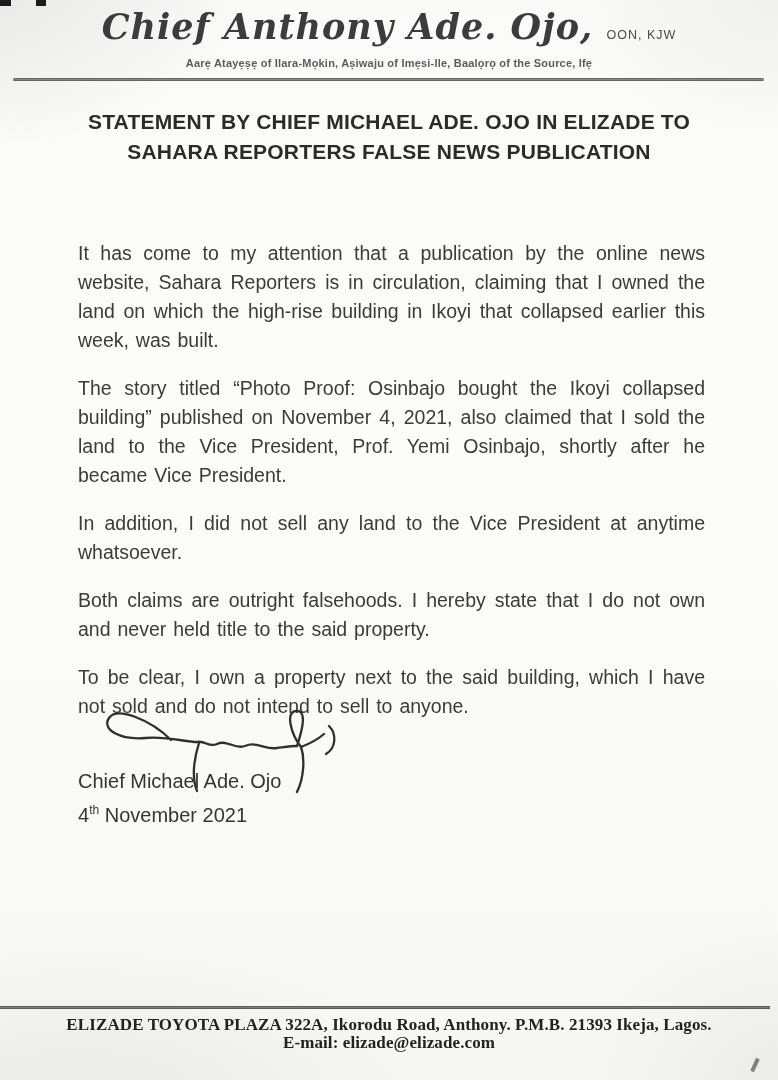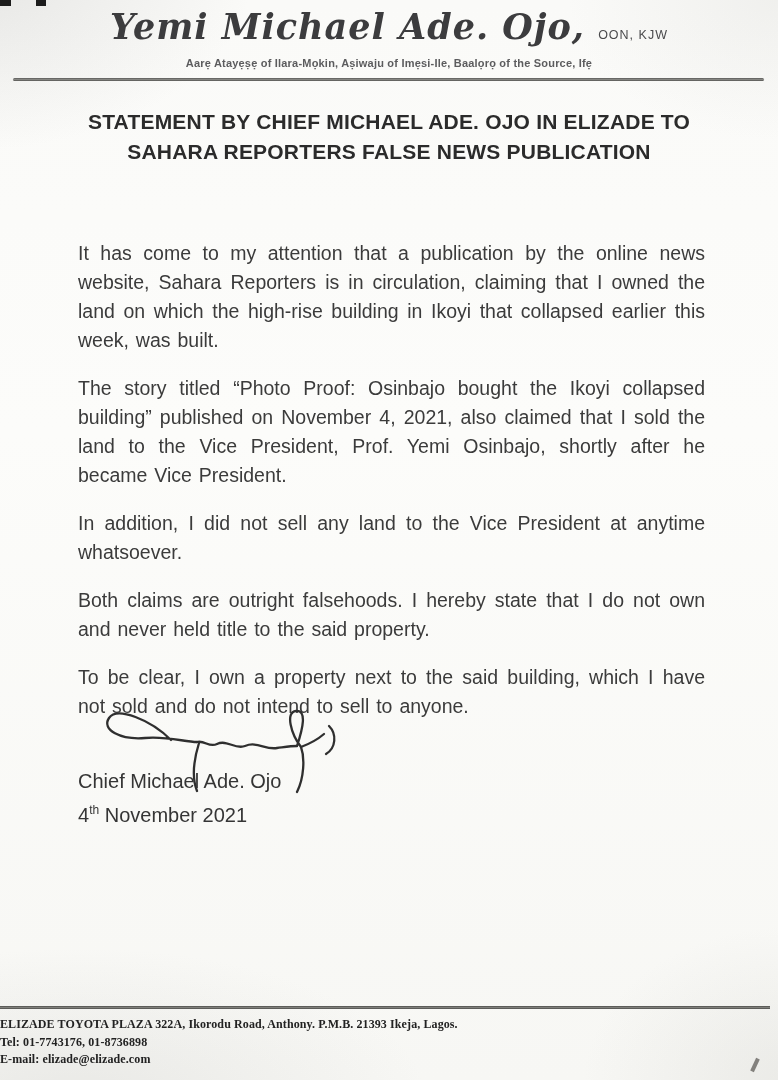--- a/index.html
+++ b/index.html
@@ -78,38 +78,38 @@
   }
   .sig-date sup { font-size:12px; vertical-align:super; line-height:0;margin-top:8px; }
 
   
   .footer { position:absolute; left:0; right:0; top:1006px; }
   .footer-rule {
     height:3px; margin-right:8px;
     background:linear-gradient(180deg,#4b4b49 0%, #84847f 55%, #454543 100%);
   }
   .footer-lines {
-    margin-top:7px; 
+    margin-top:7px; text-align:center;
     font-family:"Liberation Serif", serif;
     font-weight:bold; color:#222;
-    font-size:12px; line-height:17.5px;
+    font-size:17px; line-height:17.5px;
     letter-spacing:.1px;
   }
 </style>
 </head>
 <body>
 
 <div class="page">
 
   <div class="artifact a1"></div>
   <div class="artifact a2"></div>
   <div class="artifact a3"></div>
 
   <div class="letterhead">
-    <div class="lh-name"><span>Yemi Michael Ade. Ojo,</span> <span class="lh-honors">OON, KJW</span></div>
+    <div class="lh-name"><span>Chief Anthony Ade. Ojo,</span> <span class="lh-honors">OON, KJW</span></div>
     <div class="lh-titles">Aarẹ Atayẹṣẹ of Ilara-Mọkin, Aṣiwaju of Imẹsi-Ile, Baalọrọ of the Source, Ifẹ</div>
     <div class="rule-top"></div>
   </div>
 
   <div class="doc-title">STATEMENT BY CHIEF MICHAEL ADE. OJO IN ELIZADE TO SAHARA REPORTERS FALSE NEWS PUBLICATION</div>
 
   <div class="body-text">
     <p>It has come to my attention that a publication by the online news website, Sahara Reporters is in circulation, claiming that I owned the land on which the high-rise building in Ikoyi that collapsed earlier this week, was built.</p>
     <p>The story titled “Photo Proof: Osinbajo bought the Ikoyi collapsed building” published on November 4, 2021, also claimed that I sold the land to the Vice President, Prof. Yemi Osinbajo, shortly after he became Vice President.</p>
     <p>In addition, I did not sell any land to the Vice President at anytime whatsoever.</p>
@@ -129,18 +129,17 @@
       </g>
     </svg>
     <div class="sig-name">Chief Michael Ade. Ojo</div>
     <div class="sig-date"><span>4</span><sup>th</sup><span> November 2021</span></div>
   </div>
 
   <div class="footer">
     <div class="footer-rule"></div>
     <div class="footer-lines">
       <div>ELIZADE TOYOTA PLAZA 322A, Ikorodu Road, Anthony. P.M.B. 21393 Ikeja, Lagos.</div>
-      <div>Tel: 01-7743176, 01-8736898</div>
       <div>E-mail: elizade@elizade.com</div>
     </div>
   </div>
 
 </div>
 
 </body></html>

